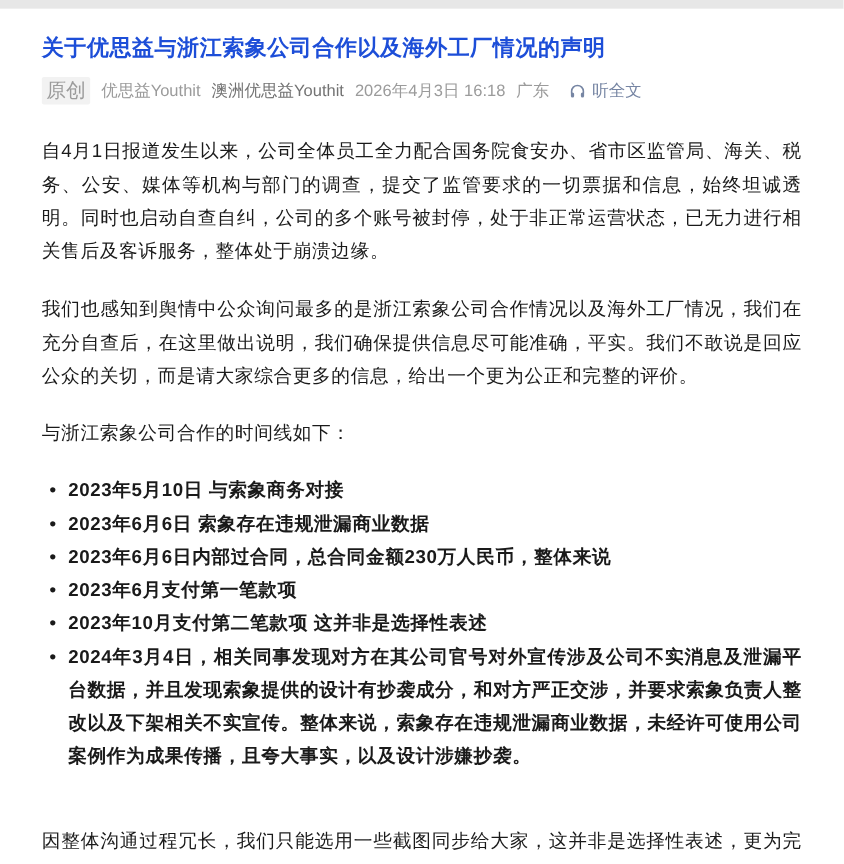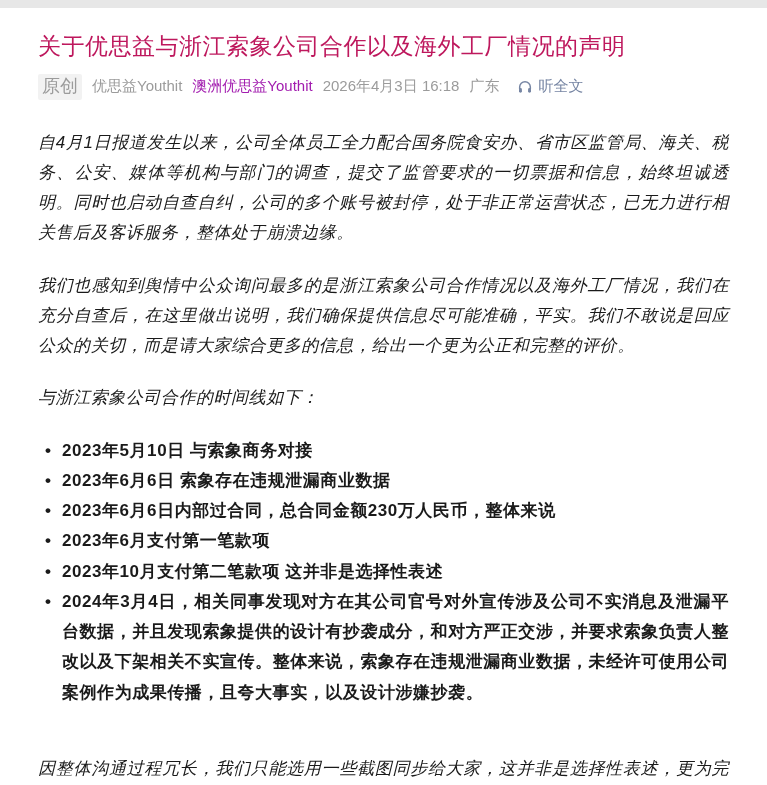--- a/index.html
+++ b/index.html
@@ -13,23 +13,23 @@
     height: 8px;
     background: #e7e7e7;
   }
   .page {
     width: 767px;
     min-height: 777px;
     padding: 22px 38px 30px 38px;
     background: #ffffff;
   }
   h1.title {
-    font-size: 23px;
-    font-weight: normal;
-    color: #be185d;
+    font-size: 20px;
+    font-weight: bold;
+    color: #1d4ed8;
     line-height: 1.4;
     letter-spacing: 0.5px;
   }
   .meta {
     margin-top: 12px;
     display: flex;
     align-items: center;
     font-size: 15px;
     color: #9b9b9b;
     white-space: nowrap;
@@ -37,21 +37,21 @@
   .meta > * { margin-right: 10px; }
   .badge {
     font-size: 18px;
     color: #9b9b9b;
     background: #f2f2f2;
     border-radius: 2px;
     padding: 1px 4px;
     line-height: 1.3;
   }
   .account-link {
-    color: #a21caf;
+    color: #737373;
     cursor: pointer;
     text-decoration: none;
   }
   .listen {
     margin-left: 8px;
     color: #7685a3;
     display: inline-flex;
     align-items: center;
     gap: 5px;
     cursor: pointer;
@@ -59,21 +59,21 @@
   }
   .listen svg { display: block; }
   .body {
     margin-top: 28px;
     font-size: 17px;
     color: #1a1a1a;
     line-height: 1.78;
     letter-spacing: 0.55px;
     text-align: justify;
   }
-  .body p { margin-bottom: 22px; font-style: italic; }
+  .body p { margin-bottom: 22px; }
   .body ul {
     list-style: none;
     margin: 0 0 22px 0;
     padding-left: 24px;
   }
   .body li {
     position: relative;
     line-height: 1.78;
     font-weight: bold;
   }

